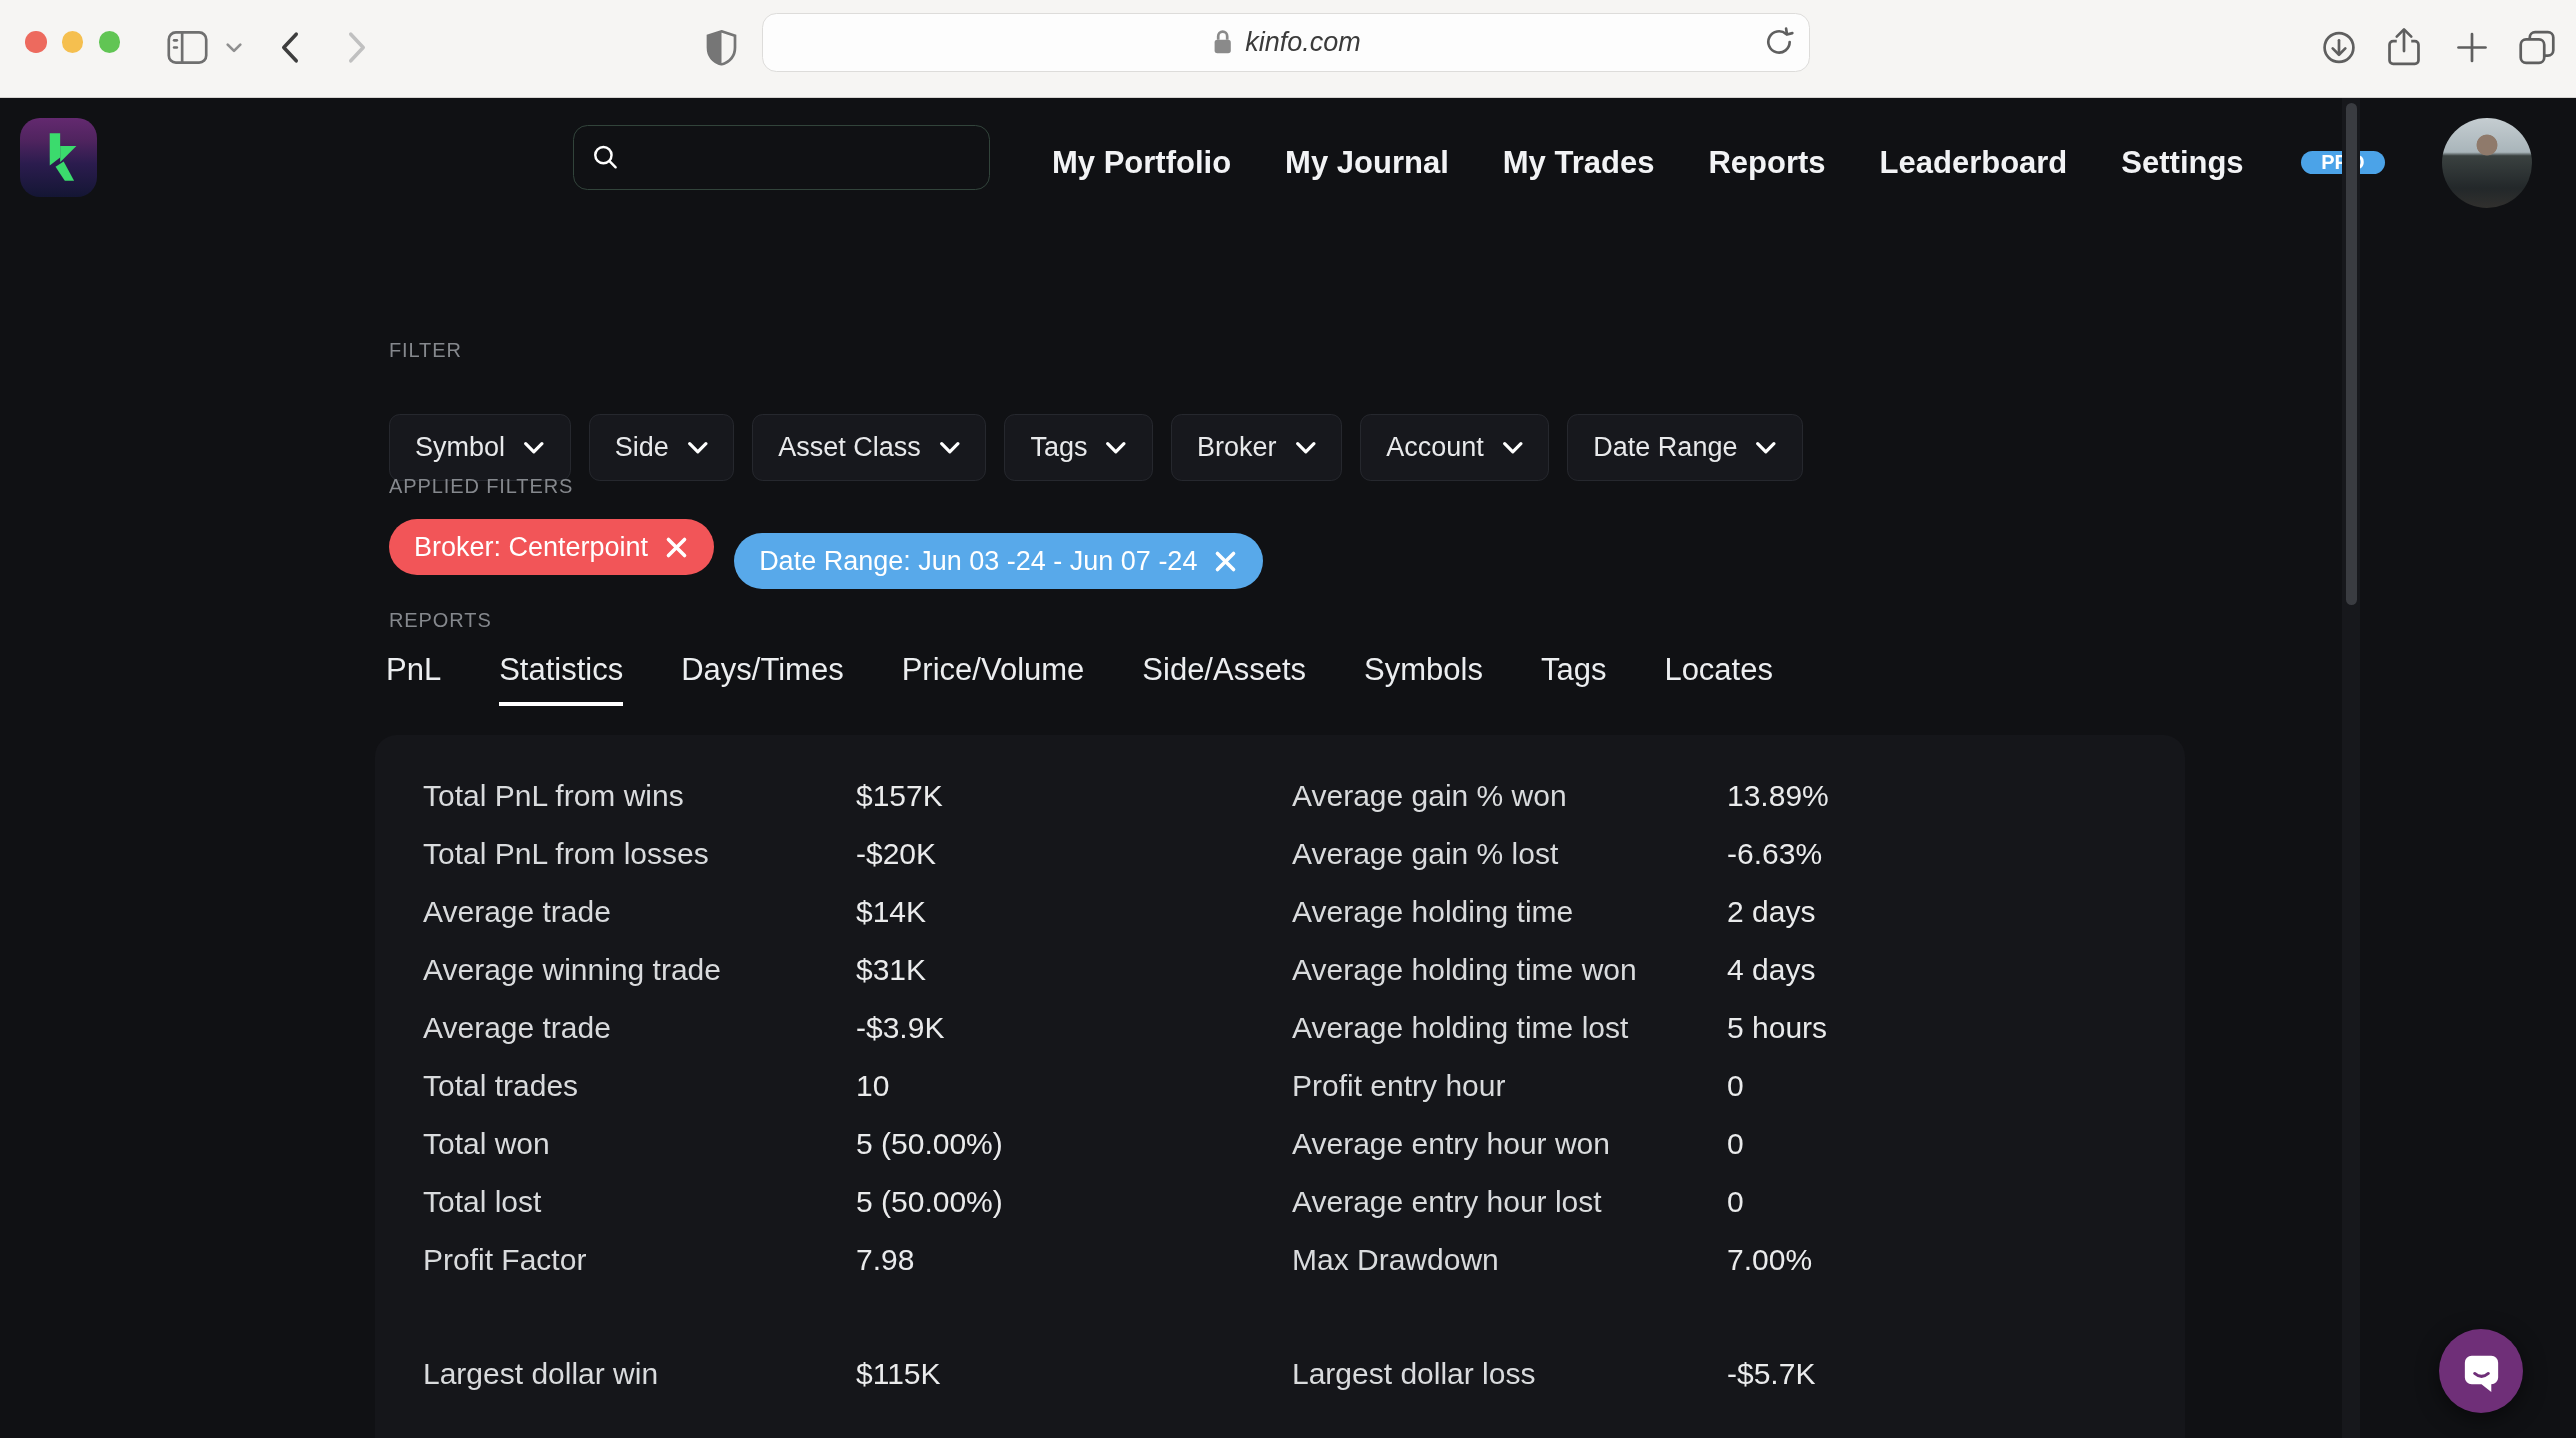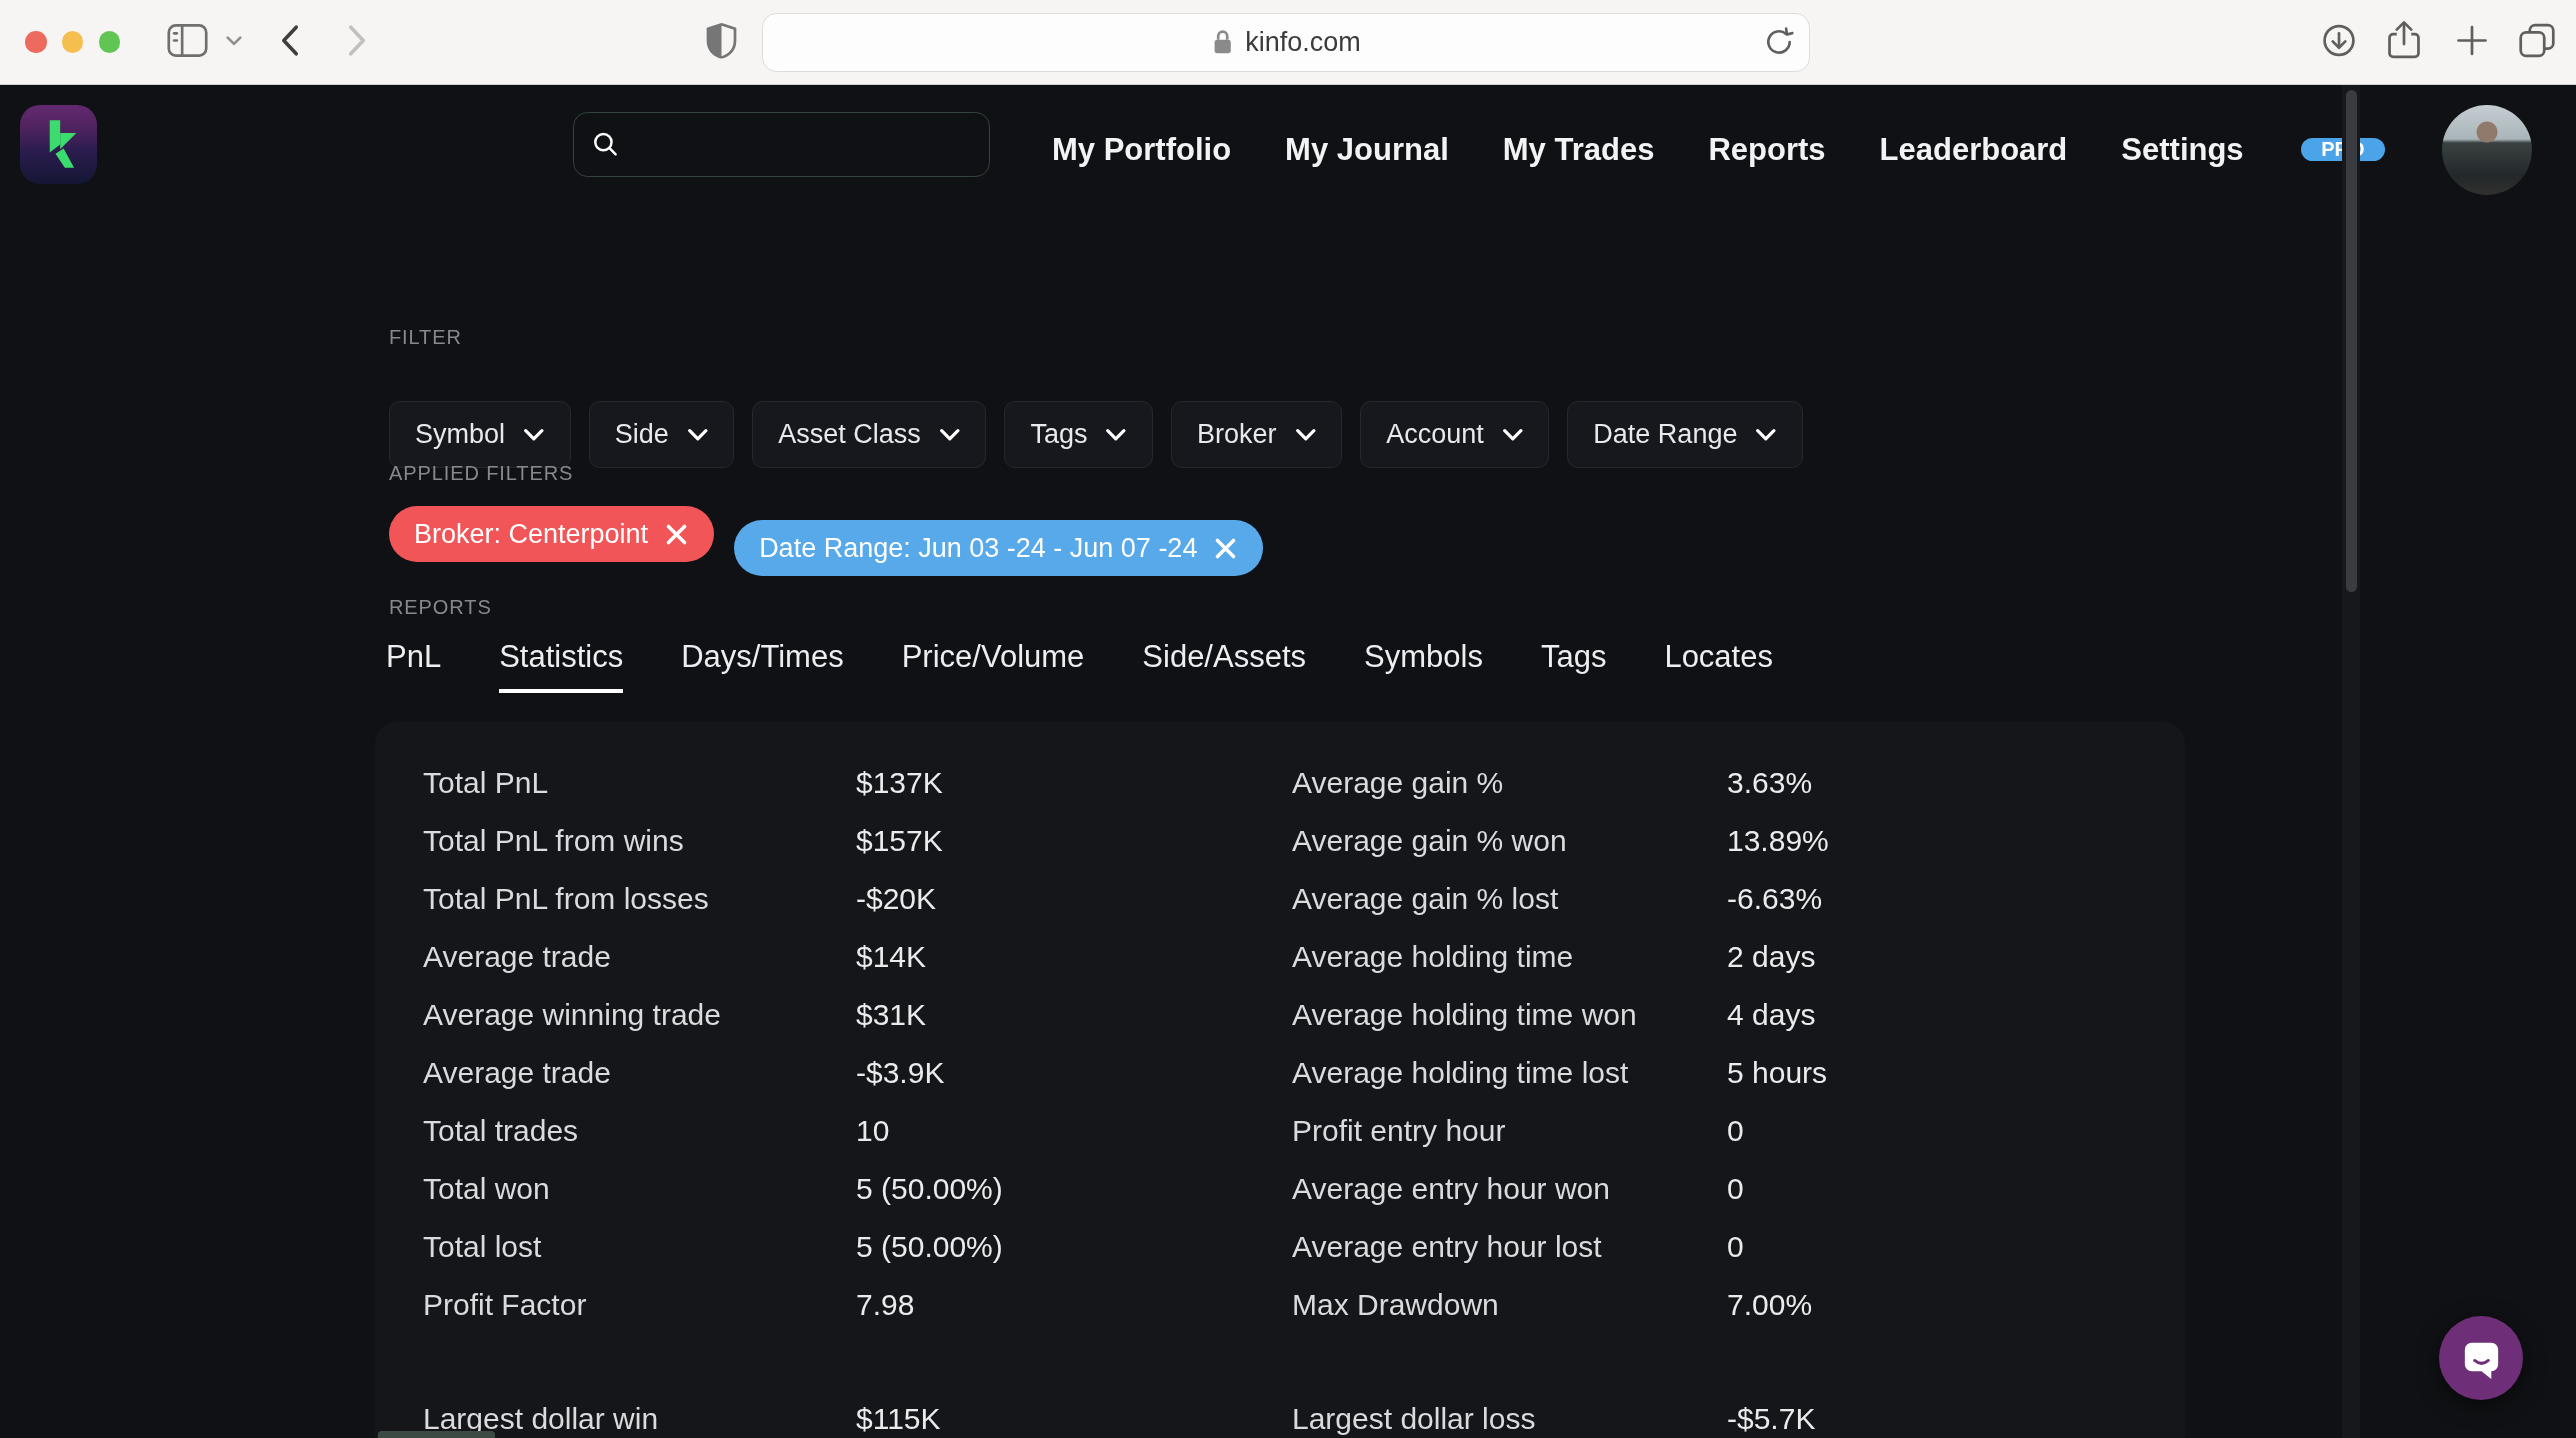--- a/index.html
+++ b/index.html
@@ -1,20 +1,20 @@
 <!DOCTYPE html>
 <html style="font-size:14.4px"><head>
 <meta charset="utf-8">
 <style>
   * { box-sizing: border-box; margin: 0; padding: 0; }
   html,body { width: 2576px; height: 1438px; overflow: hidden; }
   body { font-family: "Liberation Sans", sans-serif; background: #101114; }
 
   
-  .chrome { position: relative; width: 100%; height: 85px; background: #f6f5f3; border-bottom: 0.9px solid #d6d4d2; }
+  .chrome { position: relative; width: 100%; height: 98px; background: #f6f5f3; border-bottom: 0.9px solid #d6d4d2; font-style: italic; }
   .traffic { position: absolute; left: 25px; top: 31px; display: flex; gap: 15.3px; }
   .light { width: 21.6px; height: 21.6px; border-radius: 50%; }
   .chrome .cicon { position: absolute; top: 50%; transform: translateY(-50%); }
   .urlbar { position: absolute; left: 762px; top: 12.6px; width: 1048px; height: 59px;
             background: #fdfdfd; border: 1.8px solid #dddcda; border-radius: 14.4px;
             display: flex; align-items: center; justify-content: center; }
   .urltext { color: #3b3b3b; font-size: 27px; display: flex; align-items: center; gap: 10.8px; }
   .reload { position: absolute; right: 14.4px; top: 12.6px; }
 
   
@@ -260,26 +260,20 @@
     <span class="tab">Days/Times</span>
     <span class="tab">Price/Volume</span>
     <span class="tab">Side/Assets</span>
     <span class="tab">Symbols</span>
     <span class="tab">Tags</span>
     <span class="tab">Locates</span>
   </div>
 
   <div class="panel">
     <div class="srow">
-      <span class="lbl">Total PnL</span>
-      <span class="val">$137K</span>
-      <span class="lbl">Average gain %</span>
-      <span class="val">3.63%</span>
-    </div>
-    <div class="srow">
       <span class="lbl">Total PnL from wins</span>
       <span class="val">$157K</span>
       <span class="lbl">Average gain % won</span>
       <span class="val">13.89%</span>
     </div>
     <div class="srow">
       <span class="lbl">Total PnL from losses</span>
       <span class="val">-$20K</span>
       <span class="lbl">Average gain % lost</span>
       <span class="val">-6.63%</span>

